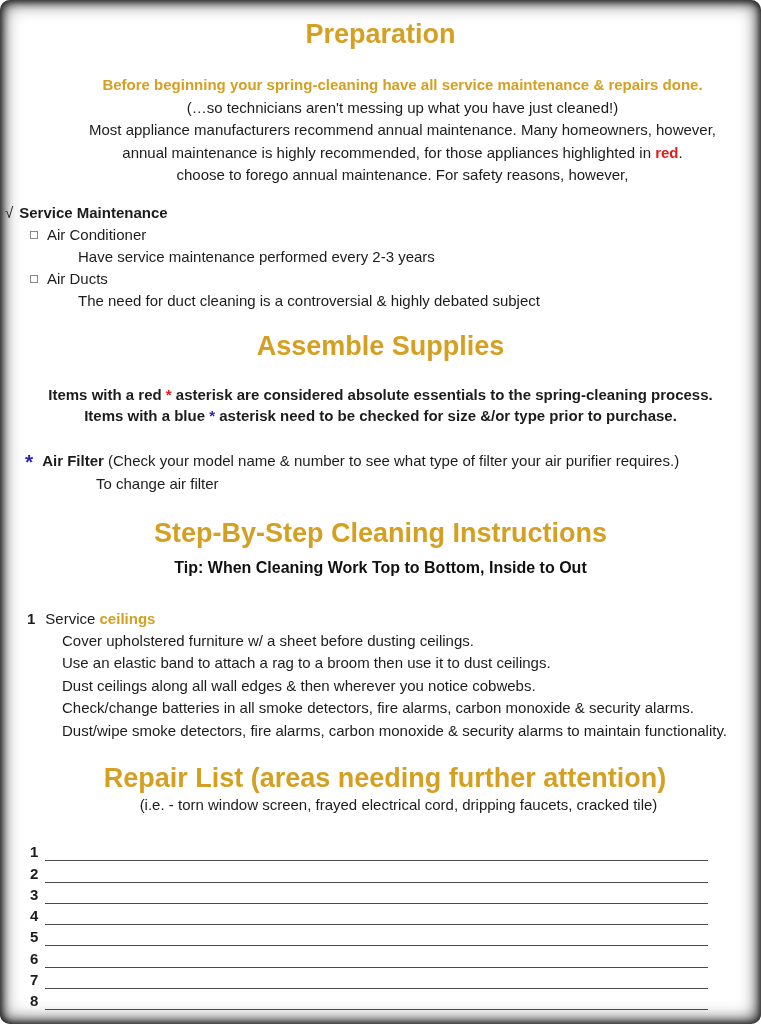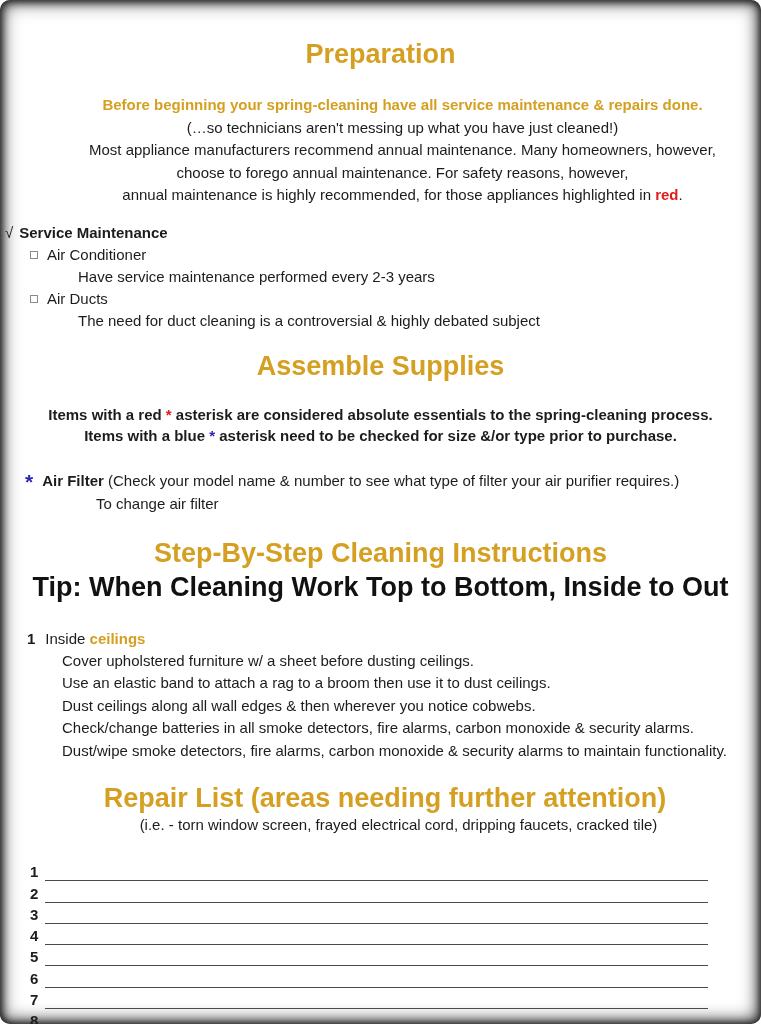--- a/index.html
+++ b/index.html
@@ -26,21 +26,21 @@
   .blue { color: #2D23B4; }
   .bold { font-weight: bold; }
 
   .section-title {
     text-align: center;
     font-size: 27px;
     line-height: 32px;
     font-weight: bold;
     color: #D5A021;
   }
-  .prep-title { padding-top: 38px; }
+  .prep-title { padding-top: 18px; }
 
   .intro { margin-top: 24px; text-align: center; font-size: 15px; }
   .intro .line { line-height: 22.5px; padding-left: 44px; }
   .intro .lead { font-weight: bold; color: #D5A021; }
 
   .service { margin-top: 15px; font-size: 15px; }
   .service .heading-row { line-height: 22px; }
   .service .check { margin-left: 5px; font-size: 15px; }
   .service .heading { font-weight: bold; margin-left: 6px; }
   .service .item-row { line-height: 22px; margin-left: 30px; }
@@ -60,21 +60,21 @@
   .air-filter { margin-top: 24px; font-size: 15px; }
   .air-filter .main { line-height: 22px; margin-left: 25px; }
   .air-filter .star { font-size: 21px; font-weight: bold; vertical-align: -3px; }
   .air-filter .label { font-weight: bold; margin-left: 9px; }
   .air-filter .note { line-height: 22px; margin-left: 96px; }
 
   .step-title { margin-top: 22px; }
   .tip {
     margin-top: 4px;
     text-align: center;
-    font-size: 27px;
+    font-size: 16px;
     line-height: 29px;
     font-weight: bold;
     color: #111;
   }
 
   .step1 { margin-top: 26px; font-size: 15px; }
   .step1 .head { line-height: 22px; margin-left: 27px; }
   .step1 .num { font-weight: bold; }
   .step1 .label { margin-left: 10px; }
   .step1 .highlight { font-weight: bold; color: #D5A021; margin-top: 18px; }
@@ -98,22 +98,22 @@
 <body>
 
 <div class="page">
 
   <h1 class="section-title prep-title">Preparation</h1>
 
   <div class="intro">
     <div class="line lead">Before beginning your spring-cleaning have all service maintenance &amp; repairs done.</div>
     <div class="line">(…so technicians aren't messing up what you have just cleaned!)</div>
     <div class="line">Most appliance manufacturers recommend annual maintenance. Many homeowners, however,</div>
+    <div class="line"><span>annual maintenance is highly recommended, for those appliances highlighted in </span><span class="red bold">red</span><span>.</span></div>
     <div class="line">choose to forego annual maintenance. For safety reasons, however,</div>
-    <div class="line"><span>annual maintenance is highly recommended, for those appliances highlighted in </span><span class="red bold">red</span><span>.</span></div>
   </div>
 
   <div class="service">
     <div class="heading-row">
       <span class="check">√</span><span class="heading">Service Maintenance</span>
     </div>
 
     <div class="item-row">
       <span class="checkbox"></span><span class="item-label">Air Conditioner</span>
     </div>
@@ -138,21 +138,21 @@
       <span>(Check your model name &amp; number to see what type of filter your air purifier requires.)</span>
     </div>
     <div class="note">To change air filter</div>
   </div>
 
   <h1 class="section-title step-title">Step-By-Step Cleaning Instructions</h1>
   <div class="tip">Tip: When Cleaning Work Top to Bottom, Inside to Out</div>
 
   <div class="step1">
     <div class="head">
-      <span class="num">1</span><span class="label">Inside </span><span class="highlight">ceilings</span>
+      <span class="num">1</span><span class="label">Service </span><span class="highlight">ceilings</span>
     </div>
     <div class="substep">Cover upholstered furniture w/ a sheet before dusting ceilings.</div>
     <div class="substep">Use an elastic band to attach a rag to a broom then use it to dust ceilings.</div>
     <div class="substep">Dust ceilings along all wall edges &amp; then wherever you notice cobwebs.</div>
     <div class="substep">Check/change batteries in all smoke detectors, fire alarms, carbon monoxide &amp; security alarms.</div>
     <div class="substep">Dust/wipe smoke detectors, fire alarms, carbon monoxide &amp; security alarms to maintain functionality.</div>
   </div>
 
   <h1 class="section-title repair-title">Repair List (areas needing further attention)</h1>
   <div class="repair-sub">(i.e. - torn window screen, frayed electrical cord, dripping faucets, cracked tile)</div>

